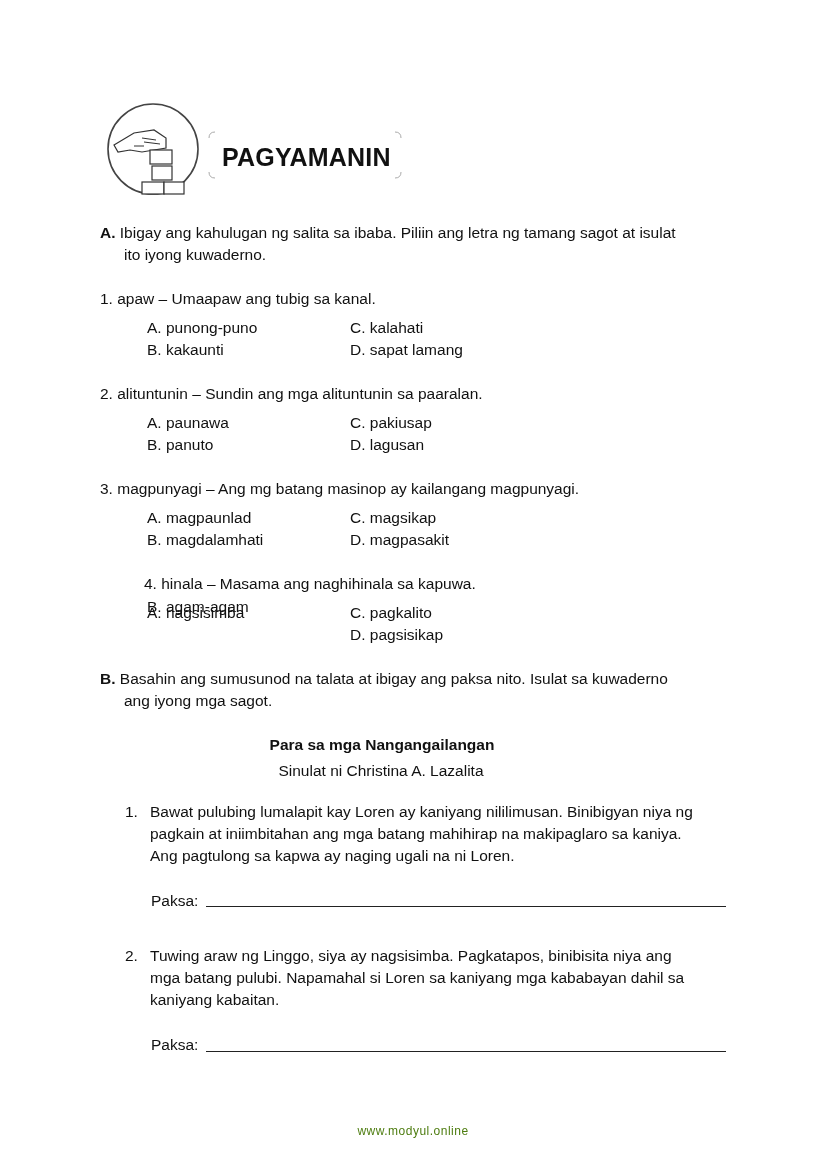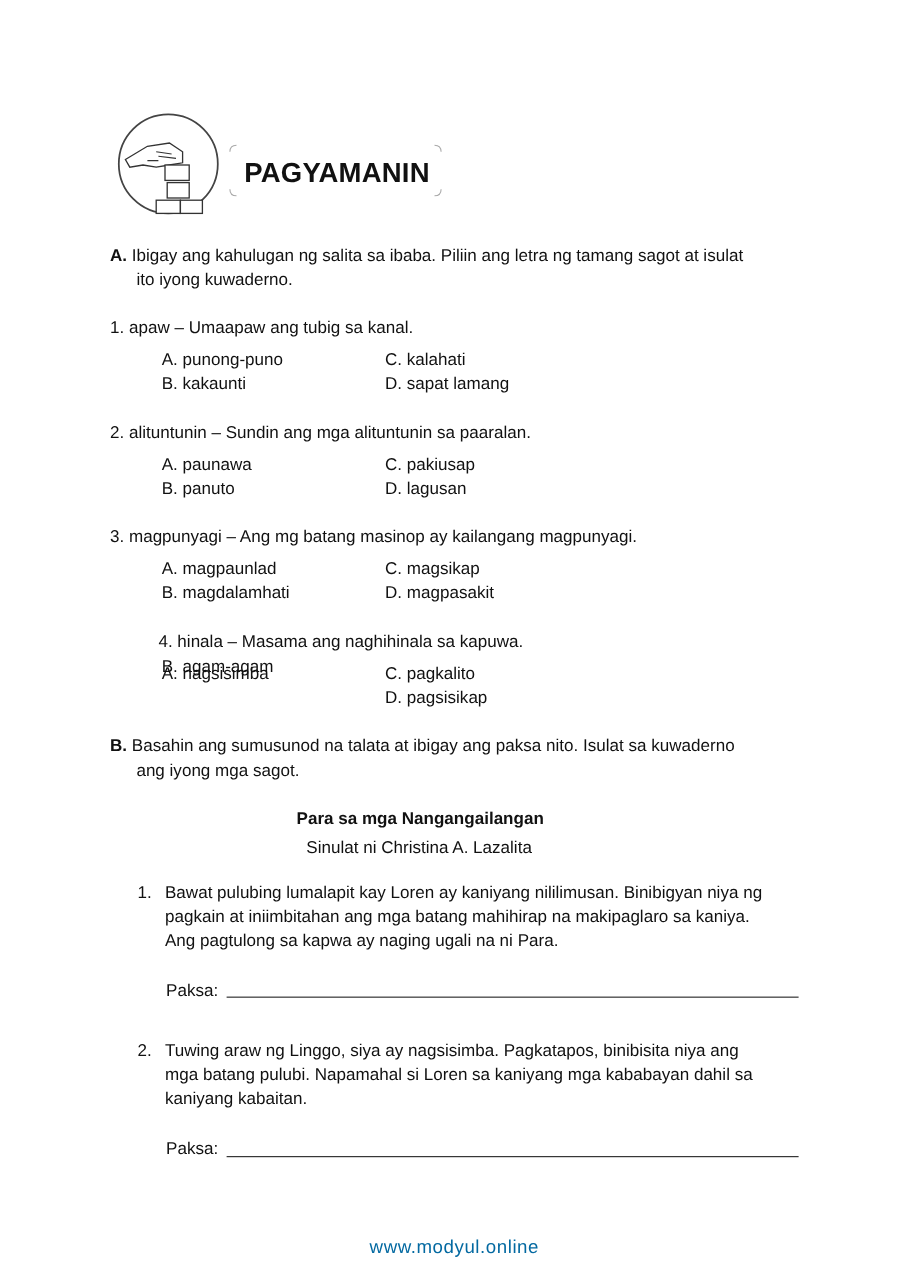--- a/index.html
+++ b/index.html
@@ -8,21 +8,21 @@
     font-family: "Liberation Sans", sans-serif; color: #111;
   }
   .abs { position: absolute; }
   .txt { font-size: 15.5px; line-height: 22px; white-space: nowrap; }
   .header-icon { left: 104px; top: 100px; width: 98px; height: 98px; }
   .header-banner { left: 207px; top: 130px; width: 196px; height: 50px; }
   .banner-title { left: 222px; top: 143px; font-size: 25px; font-weight: bold; letter-spacing: 0.2px; color: #111; }
   .b { font-weight: bold; }
   .center { text-align: center; }
   .paksa-line { border-bottom: 1.3px solid #222; height: 0; }
-  .watermark { left: 0; width: 826px; top: 1124px; text-align: center; font-size: 17px; color: #0369a1; letter-spacing: 0.5px; }
+  .watermark { left: 0; width: 826px; top: 1124px; text-align: center; font-size: 12px; color: #4d7c0f; letter-spacing: 0.5px; }
 </style>
 </head>
 <body>
 
 <div class="abs header-icon">
   <svg width="98" height="98" viewBox="0 0 98 98">
     <circle cx="49" cy="49" r="45" fill="none" stroke="#444" stroke-width="1.6"></circle>
     <path d="M10 45 L30 33 L50 30 L62 38 L62 48 L50 50 L38 52 L26 50 L14 52 Z" fill="#fff" stroke="#333" stroke-width="1.2"></path>
     <path d="M38 38 L52 40 M40 42 L56 44 M30 46 L40 46" stroke="#333" stroke-width="1"></path>
     <rect x="46" y="50" width="22" height="14" fill="#fff" stroke="#333" stroke-width="1.2"></rect>
@@ -73,21 +73,21 @@
   <span>Basahin ang sumusunod na talata at ibigay ang paksa nito. Isulat sa kuwaderno</span>
 </div>
 <div class="abs txt" style="left:124px; top:690px;">ang iyong mga sagot.</div>
 
 <div class="abs txt center b" style="left:0; width:764px; top:734px;">Para sa mga Nangangailangan</div>
 <div class="abs txt center" style="left:0; width:762px; top:760px;">Sinulat ni Christina A. Lazalita</div>
 
 <div class="abs txt" style="left:125px; top:801px;">1.</div>
 <div class="abs txt" style="left:150px; top:801px;">Bawat pulubing lumalapit kay Loren ay kaniyang nililimusan. Binibigyan niya ng</div>
 <div class="abs txt" style="left:150px; top:823px;">pagkain at iniimbitahan ang mga batang mahihirap na makipaglaro sa kaniya.</div>
-<div class="abs txt" style="left:150px; top:845px;">Ang pagtulong sa kapwa ay naging ugali na ni Para.</div>
+<div class="abs txt" style="left:150px; top:845px;">Ang pagtulong sa kapwa ay naging ugali na ni Loren.</div>
 <div class="abs txt" style="left:151px; top:890px;">Paksa:</div>
 <div class="abs paksa-line" style="left:206px; top:906px; width:520px;"></div>
 
 <div class="abs txt" style="left:125px; top:945px;">2.</div>
 <div class="abs txt" style="left:150px; top:945px;">Tuwing araw ng Linggo, siya ay nagsisimba. Pagkatapos, binibisita niya ang</div>
 <div class="abs txt" style="left:150px; top:967px;">mga batang pulubi. Napamahal si Loren sa kaniyang mga kababayan dahil sa</div>
 <div class="abs txt" style="left:150px; top:989px;">kaniyang kabaitan.</div>
 <div class="abs txt" style="left:151px; top:1034px;">Paksa:</div>
 <div class="abs paksa-line" style="left:206px; top:1051px; width:520px;"></div>
 

